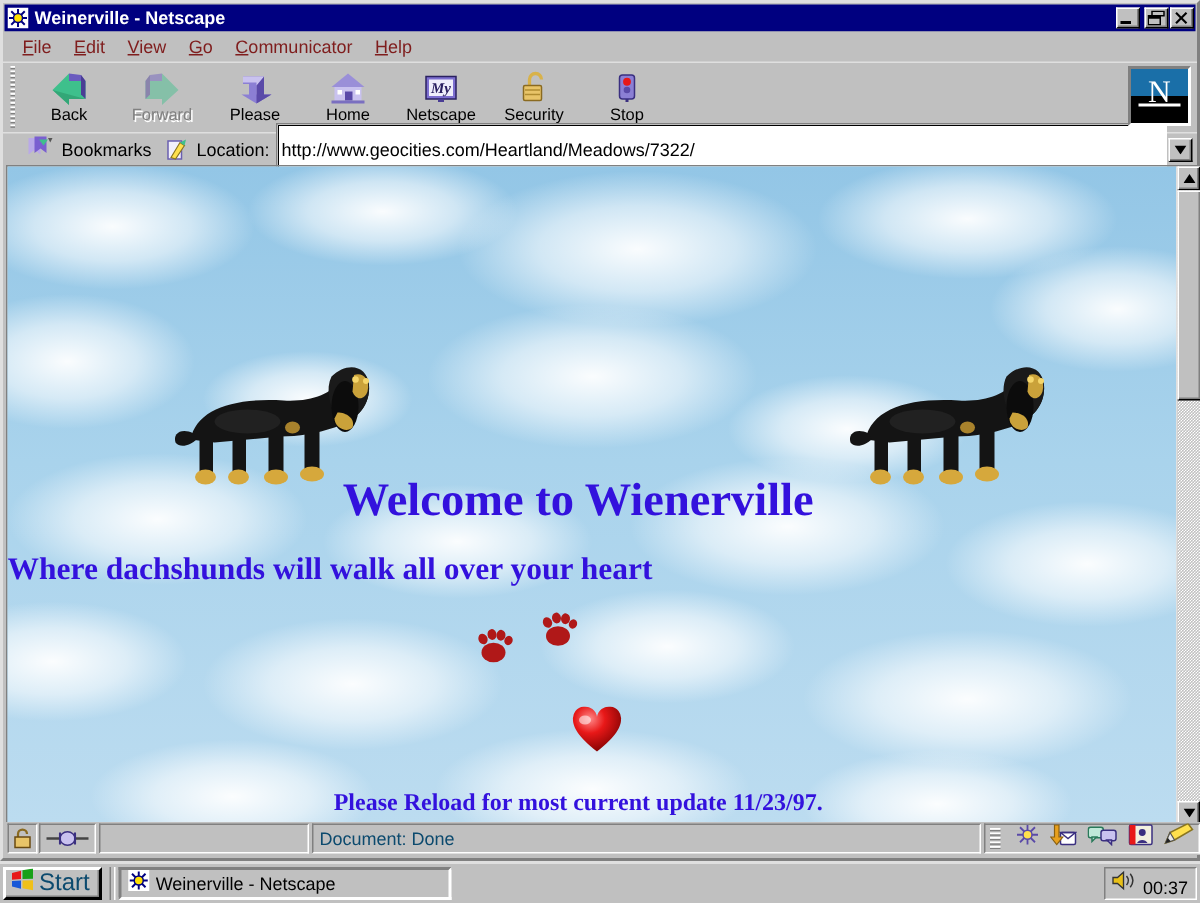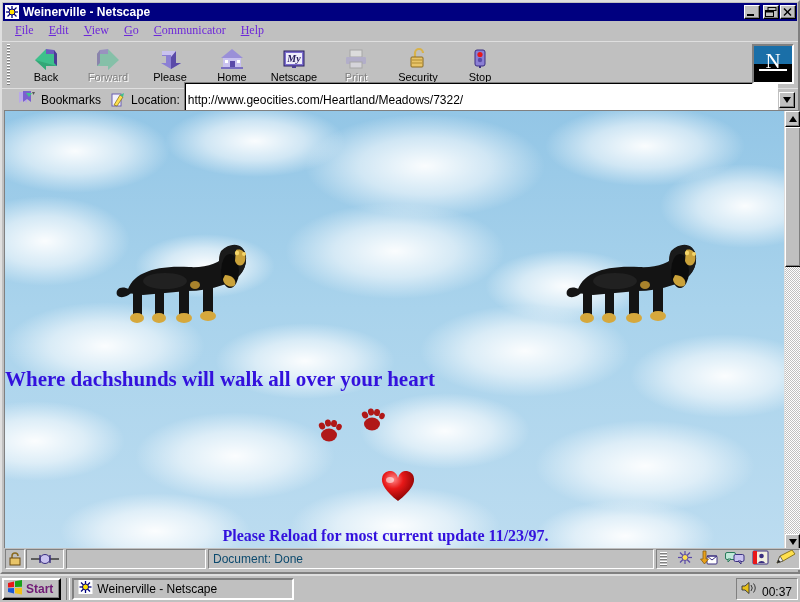--- a/index.html
+++ b/index.html
@@ -47,22 +47,22 @@
   .tbtn.gap{margin-left:3px;}
   .tbtn svg{position:absolute;left:1px;top:1px;}
 
   
   .menubar{
     height:19px;display:flex;align-items:center;
     padding-left:6px;background:#c0c0c0;
     border-bottom:1px solid #c0c0c0;
   }
   .menu-item{
-    font-size:12px;color:#6d28d9;padding:2px 8px 2px 7px;
-    font-family:Liberation Serif, serif;white-space:nowrap;
+    font-size:12px;color:#7f1d1d;padding:2px 8px 2px 7px;
+    font-family:Liberation Sans, sans-serif;white-space:nowrap;
   }
   .menu-item .acc{text-decoration:underline;}
 
   
   .tbar{
     display:flex;align-items:stretch;background:#c0c0c0;
     border-top:1px solid #dfdfdf;
   }
   .grip{
     width:9px;flex:0 0 9px;margin:2px 2px 2px 2px;
@@ -205,21 +205,21 @@
     border-top:2px solid #dfdfdf;box-sizing:border-box;
     display:flex;align-items:center;padding:0 2px;
   }
   .start{
     height:22px;display:flex;align-items:center;padding:0 6px 0 3px;
     background:#c0c0c0;
     border-top:2px solid #fff;border-left:2px solid #fff;
     border-right:2px solid #000;border-bottom:2px solid #000;
     box-shadow:inset -1px -1px 0 #808080;box-sizing:border-box;margin-right:3px;
   }
-  .start .lb{font-size:12px;font-weight:bold;color:#701a75;margin-left:3px;}
+  .start .lb{font-size:16px;font-weight:normal;color:#0c4a6e;margin-left:3px;}
   .tb-sep{width:4px;height:22px;margin:0 2px;
     border-left:1px solid #808080;border-right:1px solid #fff;box-sizing:border-box;}
   .task{
     height:22px;width:222px;display:flex;align-items:center;padding:0 4px;
     background:#c0c0c0;
     border-top:2px solid #808080;border-left:2px solid #808080;
     border-right:2px solid #fff;border-bottom:2px solid #fff;
     box-sizing:border-box;
   }
   .task .lb{font-size:12px;color:#000;margin-left:4px;white-space:nowrap;overflow:hidden;}
@@ -346,30 +346,20 @@
             <svg width="26" height="23" viewBox="0 0 26 23">
               <rect x="3" y="4" width="20" height="15" fill="#7d6fd0" stroke="#2a2060" stroke-width="1"></rect>
               <rect x="5" y="6" width="16" height="11" fill="#efeefb"></rect>
               <text x="13" y="15" font-family="Liberation Serif, serif" font-size="10" font-style="italic" font-weight="bold" fill="#2a2060" text-anchor="middle">My</text>
               <rect x="11" y="19" width="4" height="2" fill="#4a3d95"></rect>
             </svg>
           </div>
           <div class="lb">Netscape</div>
         </div>
 
-        <div class="tb-btn disabled">
-          <div class="ic">
-            <svg width="26" height="23" viewBox="0 0 26 23">
-              <rect x="7" y="3" width="12" height="7" fill="#ffffff" stroke="#888" stroke-width="1"></rect>
-              <rect x="3" y="10" width="20" height="7" rx="1" fill="#a39ad6"></rect>
-              <rect x="7" y="15" width="12" height="6" fill="#f0eefa" stroke="#888" stroke-width="1"></rect>
-            </svg>
-          </div>
-          <div class="lb">Print</div>
-        </div>
 
         <div class="tb-btn">
           <div class="ic">
             <svg width="26" height="23" viewBox="0 0 26 23">
               <path d="M10 10 L10 6 A4 4 0 0 1 18 6" fill="none" stroke="#d8b24a" stroke-width="2.2"></path>
               <rect x="6" y="10" width="12" height="10" rx="1" fill="#e8c468" stroke="#8a6a20" stroke-width="1"></rect>
               <line x1="7" y1="13" x2="17" y2="13" stroke="#b08c30" stroke-width="1"></line>
               <line x1="7" y1="16" x2="17" y2="16" stroke="#b08c30" stroke-width="1"></line>
             </svg>
           </div>
@@ -547,20 +537,21 @@
               <stop offset="0%" stop-color="#ff8a8a"></stop>
               <stop offset="45%" stop-color="#e81818"></stop>
               <stop offset="100%" stop-color="#8e0505"></stop>
             </radialGradient>
           </defs>
           <path d="M17 30 C4 20 1 13 1 9 A8 8 0 0 1 17 7 A8 8 0 0 1 33 9 C33 13 30 20 17 30 Z" fill="url(#hg)"></path>
           <ellipse cx="9" cy="9" rx="4" ry="3" fill="#ffffff" opacity="0.55"></ellipse>
         </svg>
 
         <div class="page">
+          <div class="h1">Welcome to Wienerville</div>
           <div class="h2">Where dachshunds will walk all over your heart</div>
           <div class="reload-line">Please Reload for most current update 11/23/97.</div>
 
         </div>
 
       </div>
 
       <div class="vscroll">
         <div class="sb-btn">
           <svg width="8" height="6">

